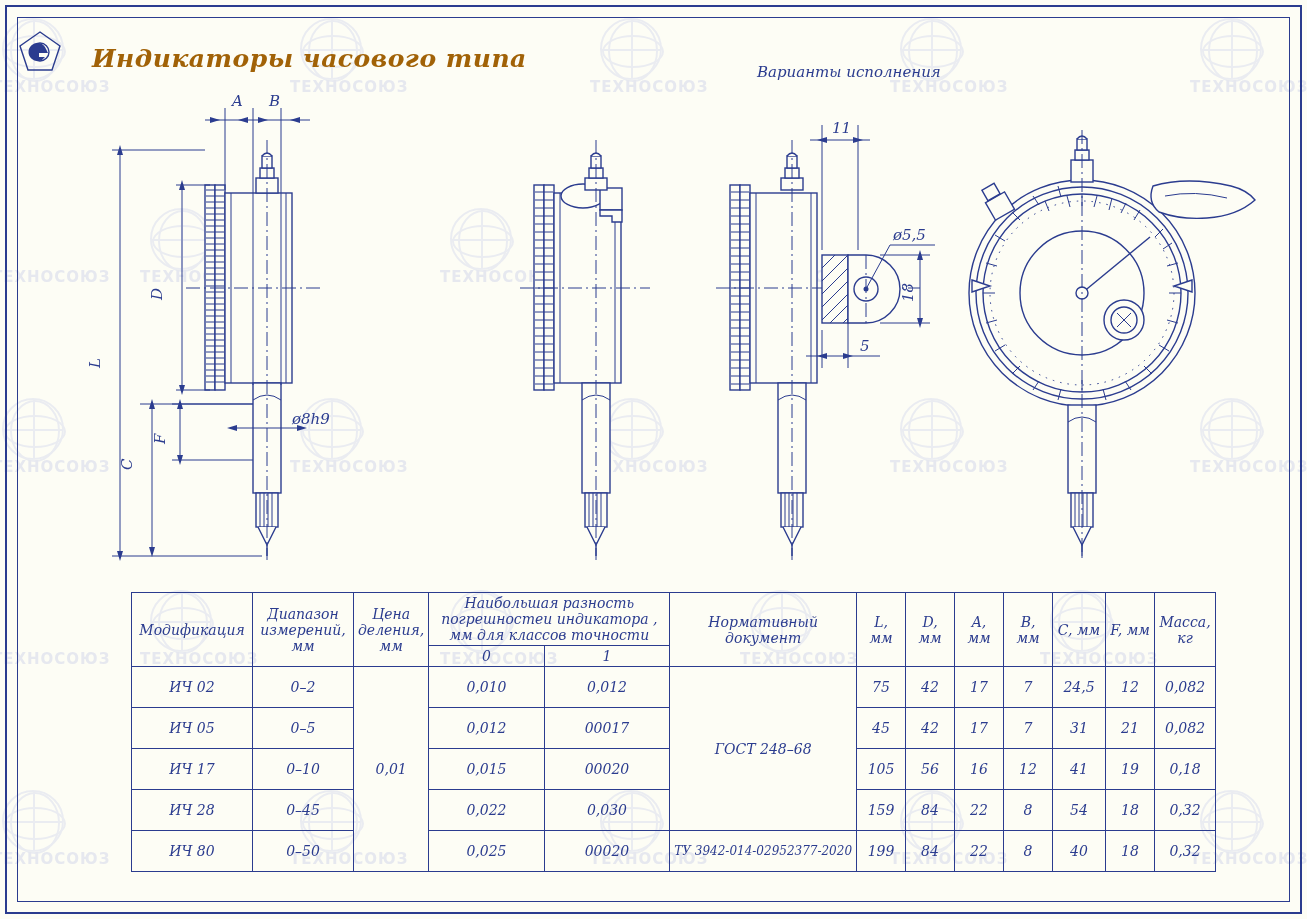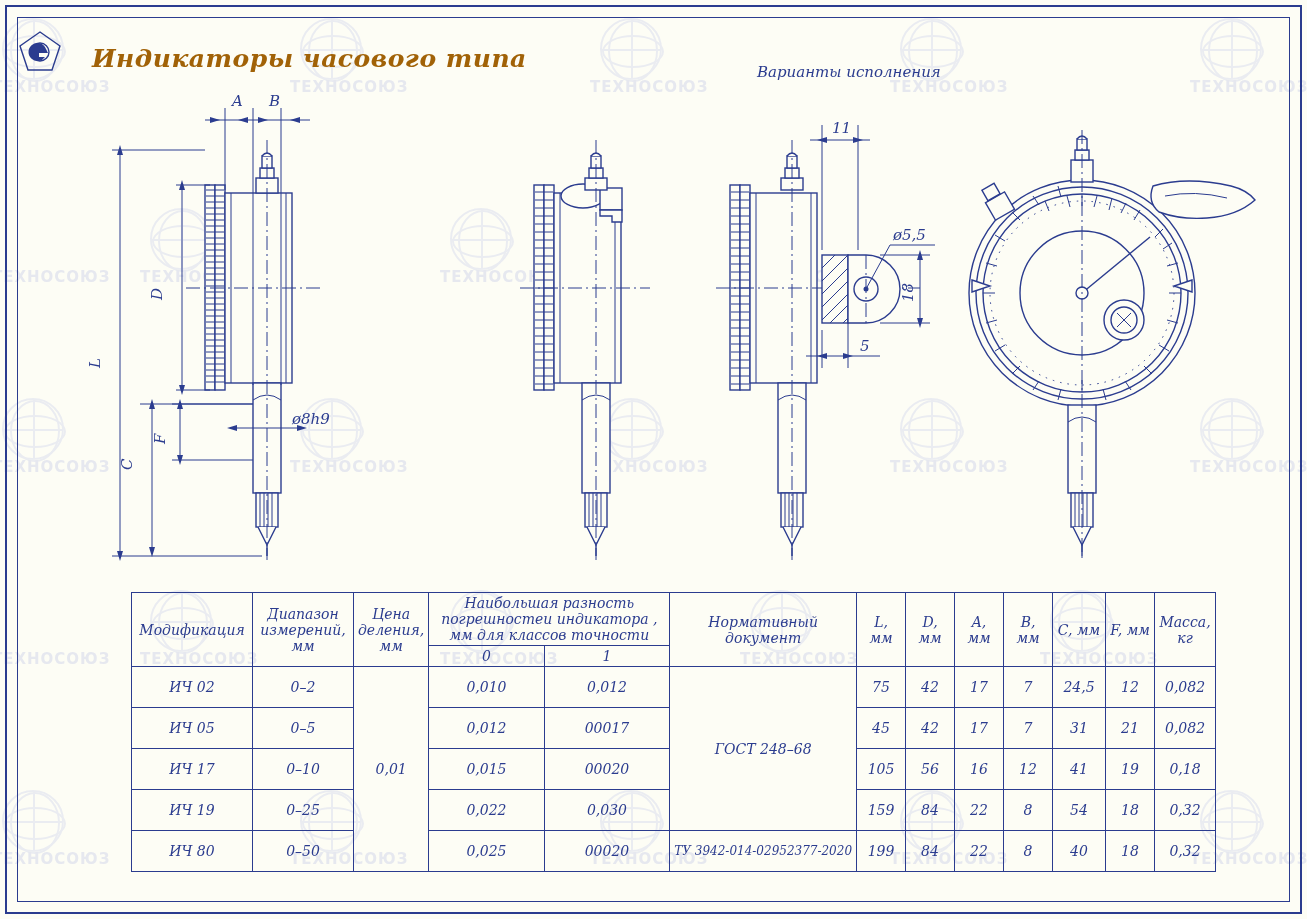--- a/index.html
+++ b/index.html
@@ -654,22 +654,22 @@
         <td>00020</td>
         <td>105</td>
         <td>56</td>
         <td>16</td>
         <td>12</td>
         <td>41</td>
         <td>19</td>
         <td>0,18</td>
       </tr>
       <tr>
-        <td>ИЧ 19</td>
-        <td>0–25</td>
+        <td>ИЧ 28</td>
+        <td>0–45</td>
         <td>0,022</td>
         <td>0,030</td>
         <td>159</td>
         <td>84</td>
         <td>22</td>
         <td>8</td>
         <td>54</td>
         <td>18</td>
         <td>0,32</td>
       </tr>

